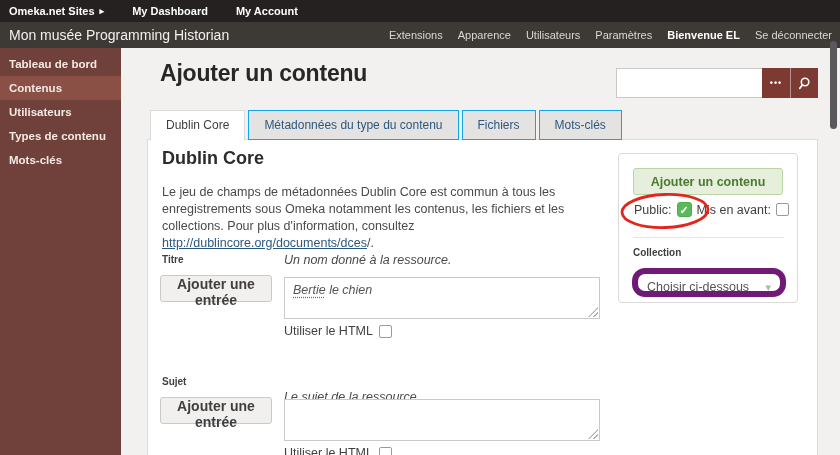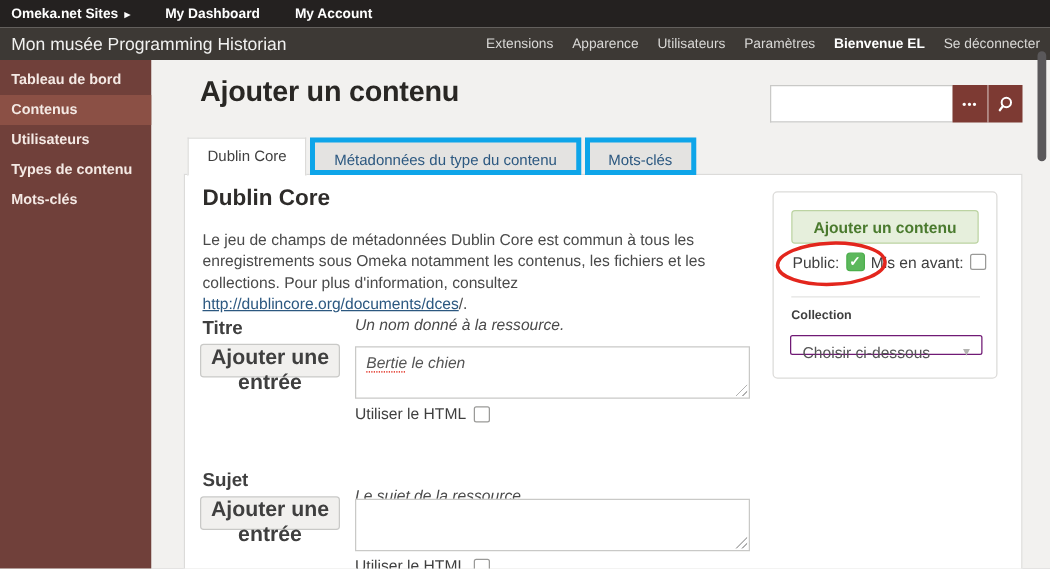--- a/index.html
+++ b/index.html
@@ -57,44 +57,44 @@
     width:28px; height:30px; background:#7d3a33; color:#fff; border:none;
     display:flex; align-items:center; justify-content:center; cursor:pointer;
   }
   .search-btn.dots { font-size:9px; letter-spacing:1px; font-weight:bold; }
   .search-btn.mag { border-left:1px solid rgba(255,255,255,0.45); }
 
   
   .tabs { position:absolute; left:29px; top:62px; display:flex; gap:3px; align-items:flex-end; z-index:2; }
   .tab {
     height:30px; line-height:28px; padding:0 15px; font-size:12px; cursor:pointer;
-    background:#e4e3e1; border:4px solid #0ea5e9; color:#2c5880; white-space:nowrap;
+    background:#e4e3e1; border:1px solid #0ea5e9; color:#2c5880; white-space:nowrap;
   }
   .tab.active {
     background:#ffffff; border:1px solid #dcdbd9; border-bottom:1px solid #ffffff;
     color:#3f3f3f; margin-bottom:-1px; height:31px;
   }
 
   
   .panel {
     position:absolute; left:26px; top:91px; width:671px; height:380px;
     background:#ffffff; border:1px solid #dcdbd9;
   }
   .panel-h2 { position:absolute; left:14px; top:8px; font-size:18px; font-weight:bold; color:#2e2c2a; }
   .panel-desc {
     position:absolute; left:14px; top:44px; width:452px;
     font-size:12.5px; line-height:17px; color:#4a4a4a;
   }
   .panel-desc a { color:#2c5880; text-decoration:underline; cursor:pointer; }
 
-  .field-label { position:absolute; font-size:15px; font-weight:bold; color:#3f3f3f; }
+  .field-label { position:absolute; font-size:10px; font-weight:bold; color:#3f3f3f; }
   .field-hint { position:absolute; font-size:12.5px; font-style:italic; color:#4a4a4a; }
   .add-btn {
     position:absolute; width:112px; height:27px; background:#f1f0ee;
-    border:1px solid #c9c9c7; border-radius:3px; font-size:17px; font-weight:bold;
+    border:1px solid #c9c9c7; border-radius:3px; font-size:14px; font-weight:bold;
     color:#3f3f3f; cursor:pointer; font-family:"Liberation Sans", sans-serif;
   }
   .ta {
     position:absolute; width:316px; height:42px; background:#fff;
     border:1px solid #c9c9c7; font-size:12.5px; color:#555;
     padding:5px 8px; cursor:text; overflow:hidden;
   }
   .misspell {
     text-decoration:underline dotted #e33b2e;
     text-underline-offset:3px;
@@ -128,22 +128,22 @@
   }
   .cb-green {
     width:15px; height:15px; background:#5cb85c; border:1px solid #4cae4c;
     border-radius:3px; color:#fff; font-size:11px; line-height:14px; text-align:center;
     cursor:pointer; display:inline-block; font-weight:bold;
   }
   .annotation-svg { position:absolute; left:-1px; top:37px; pointer-events:none; z-index:6; }
   .ib-divider { position:absolute; left:14px; top:83px; width:151px; border-top:1px solid #e4e4e2; }
   .ib-collection { position:absolute; left:14px; top:93px; font-size:10px; font-weight:bold; color:#3f3f3f; }
   .ib-select {
-    position:absolute; left:13px; top:114px; width:154px; height:16px;
-    background:#fff; border:1px solid #701a75; border-radius:2px;
+    position:absolute; left:13px; top:114px; width:154px; height:29px;
+    background:#fff; border:6px solid #701a75; border-radius:13px;
     font-size:12.5px; color:#555; line-height:26px; padding-left:9px; cursor:pointer;
   }
   .ib-select .caret { position:absolute; right:9px; top:0; color:#b4b4b2; font-size:11px; }
 
   
   .scroll-thumb {
     position:absolute; left:830px; top:41px; width:7px; height:88px;
     background:#5a585a; border-radius:4px; z-index:9; cursor:grab;
   }
 </style>
@@ -200,20 +200,21 @@
             <circle cx="8.6" cy="6.4" r="4" fill="none" stroke="#ffffff" stroke-width="1.7"></circle>
             <line x1="5.6" y1="9.6" x2="3" y2="13" stroke="#ffffff" stroke-width="1.9" stroke-linecap="round"></line>
           </svg>
         </span>
       </button>
     </div>
 
     <div class="tabs">
       <div class="tab active">Dublin Core</div>
       <div class="tab">Métadonnées du type du contenu</div>
+      <div class="tab">Fichiers</div>
       <div class="tab">Mots-clés</div>
     </div>
 
     <div class="panel">
 
       <div class="panel-h2">Dublin Core</div>
 
       <div class="panel-desc"><span>Le jeu de champs de métadonnées Dublin Core est commun à tous les enregistrements sous Omeka notamment les contenus, les fichiers et les collections. Pour plus d'information, consultez </span><a>http://dublincore.org/documents/dces</a><span>/.</span></div>
 
       <div class="field-label" style="left:14px; top:114px;">Titre</div>

